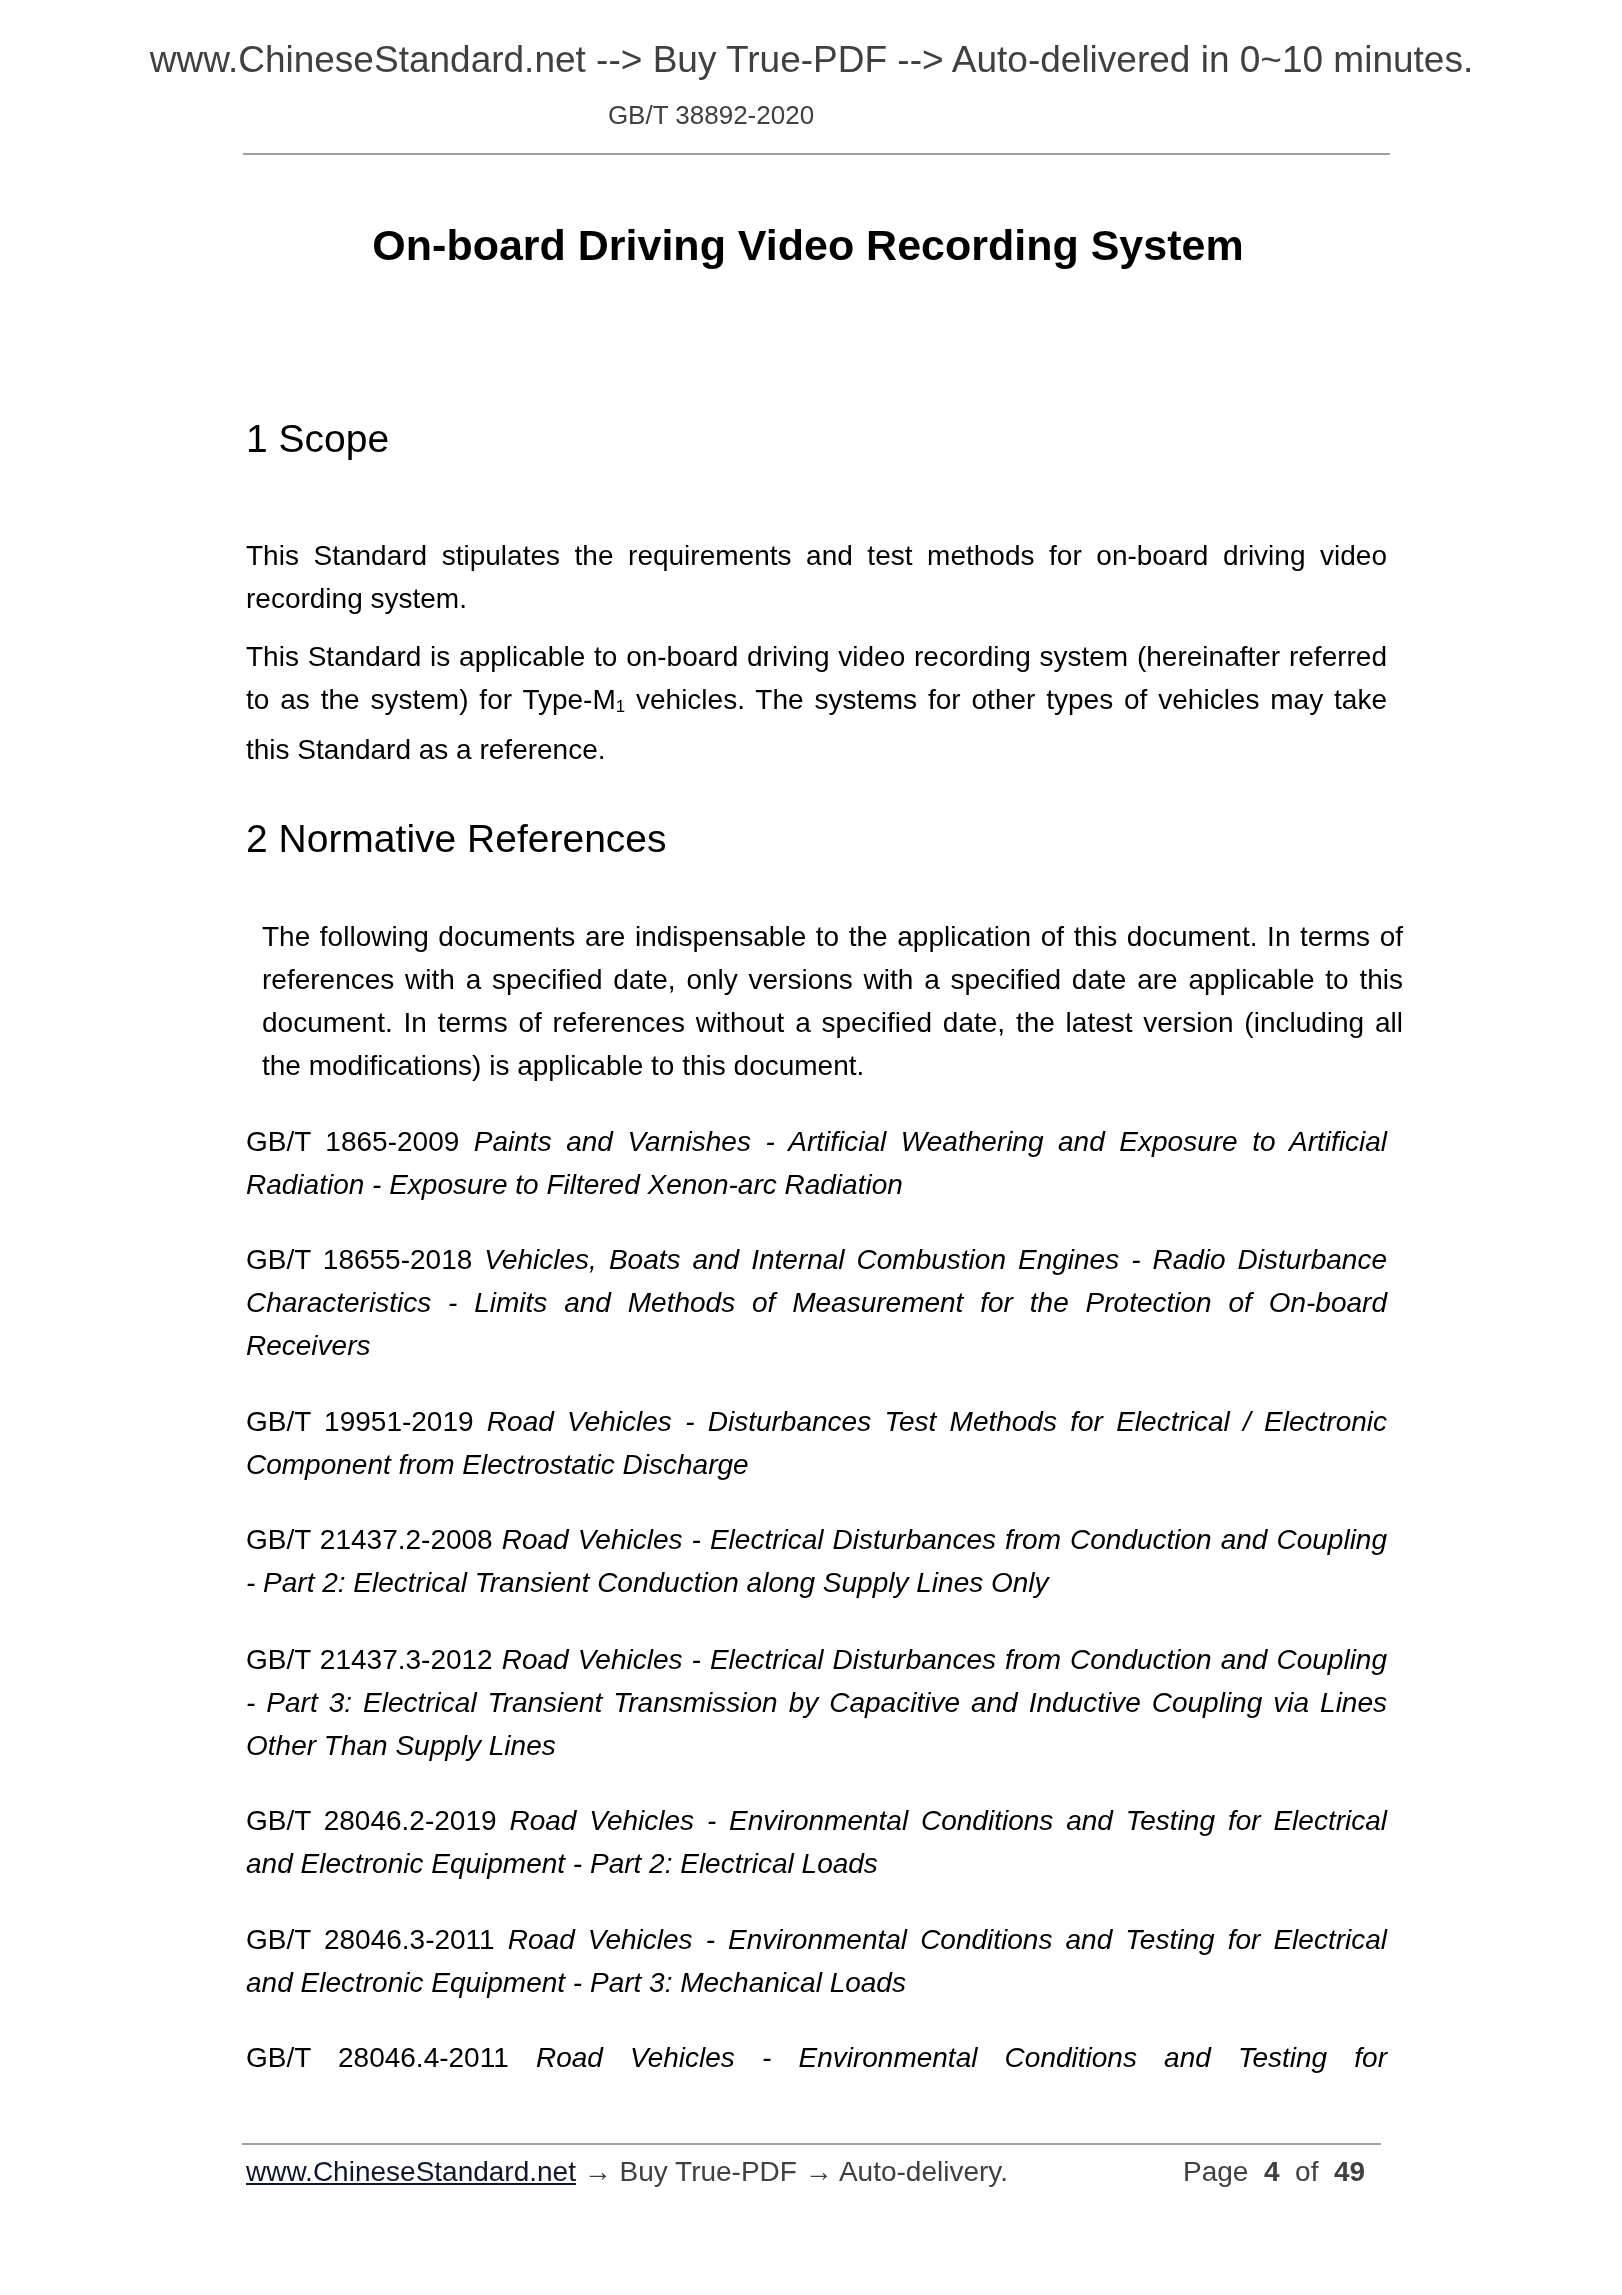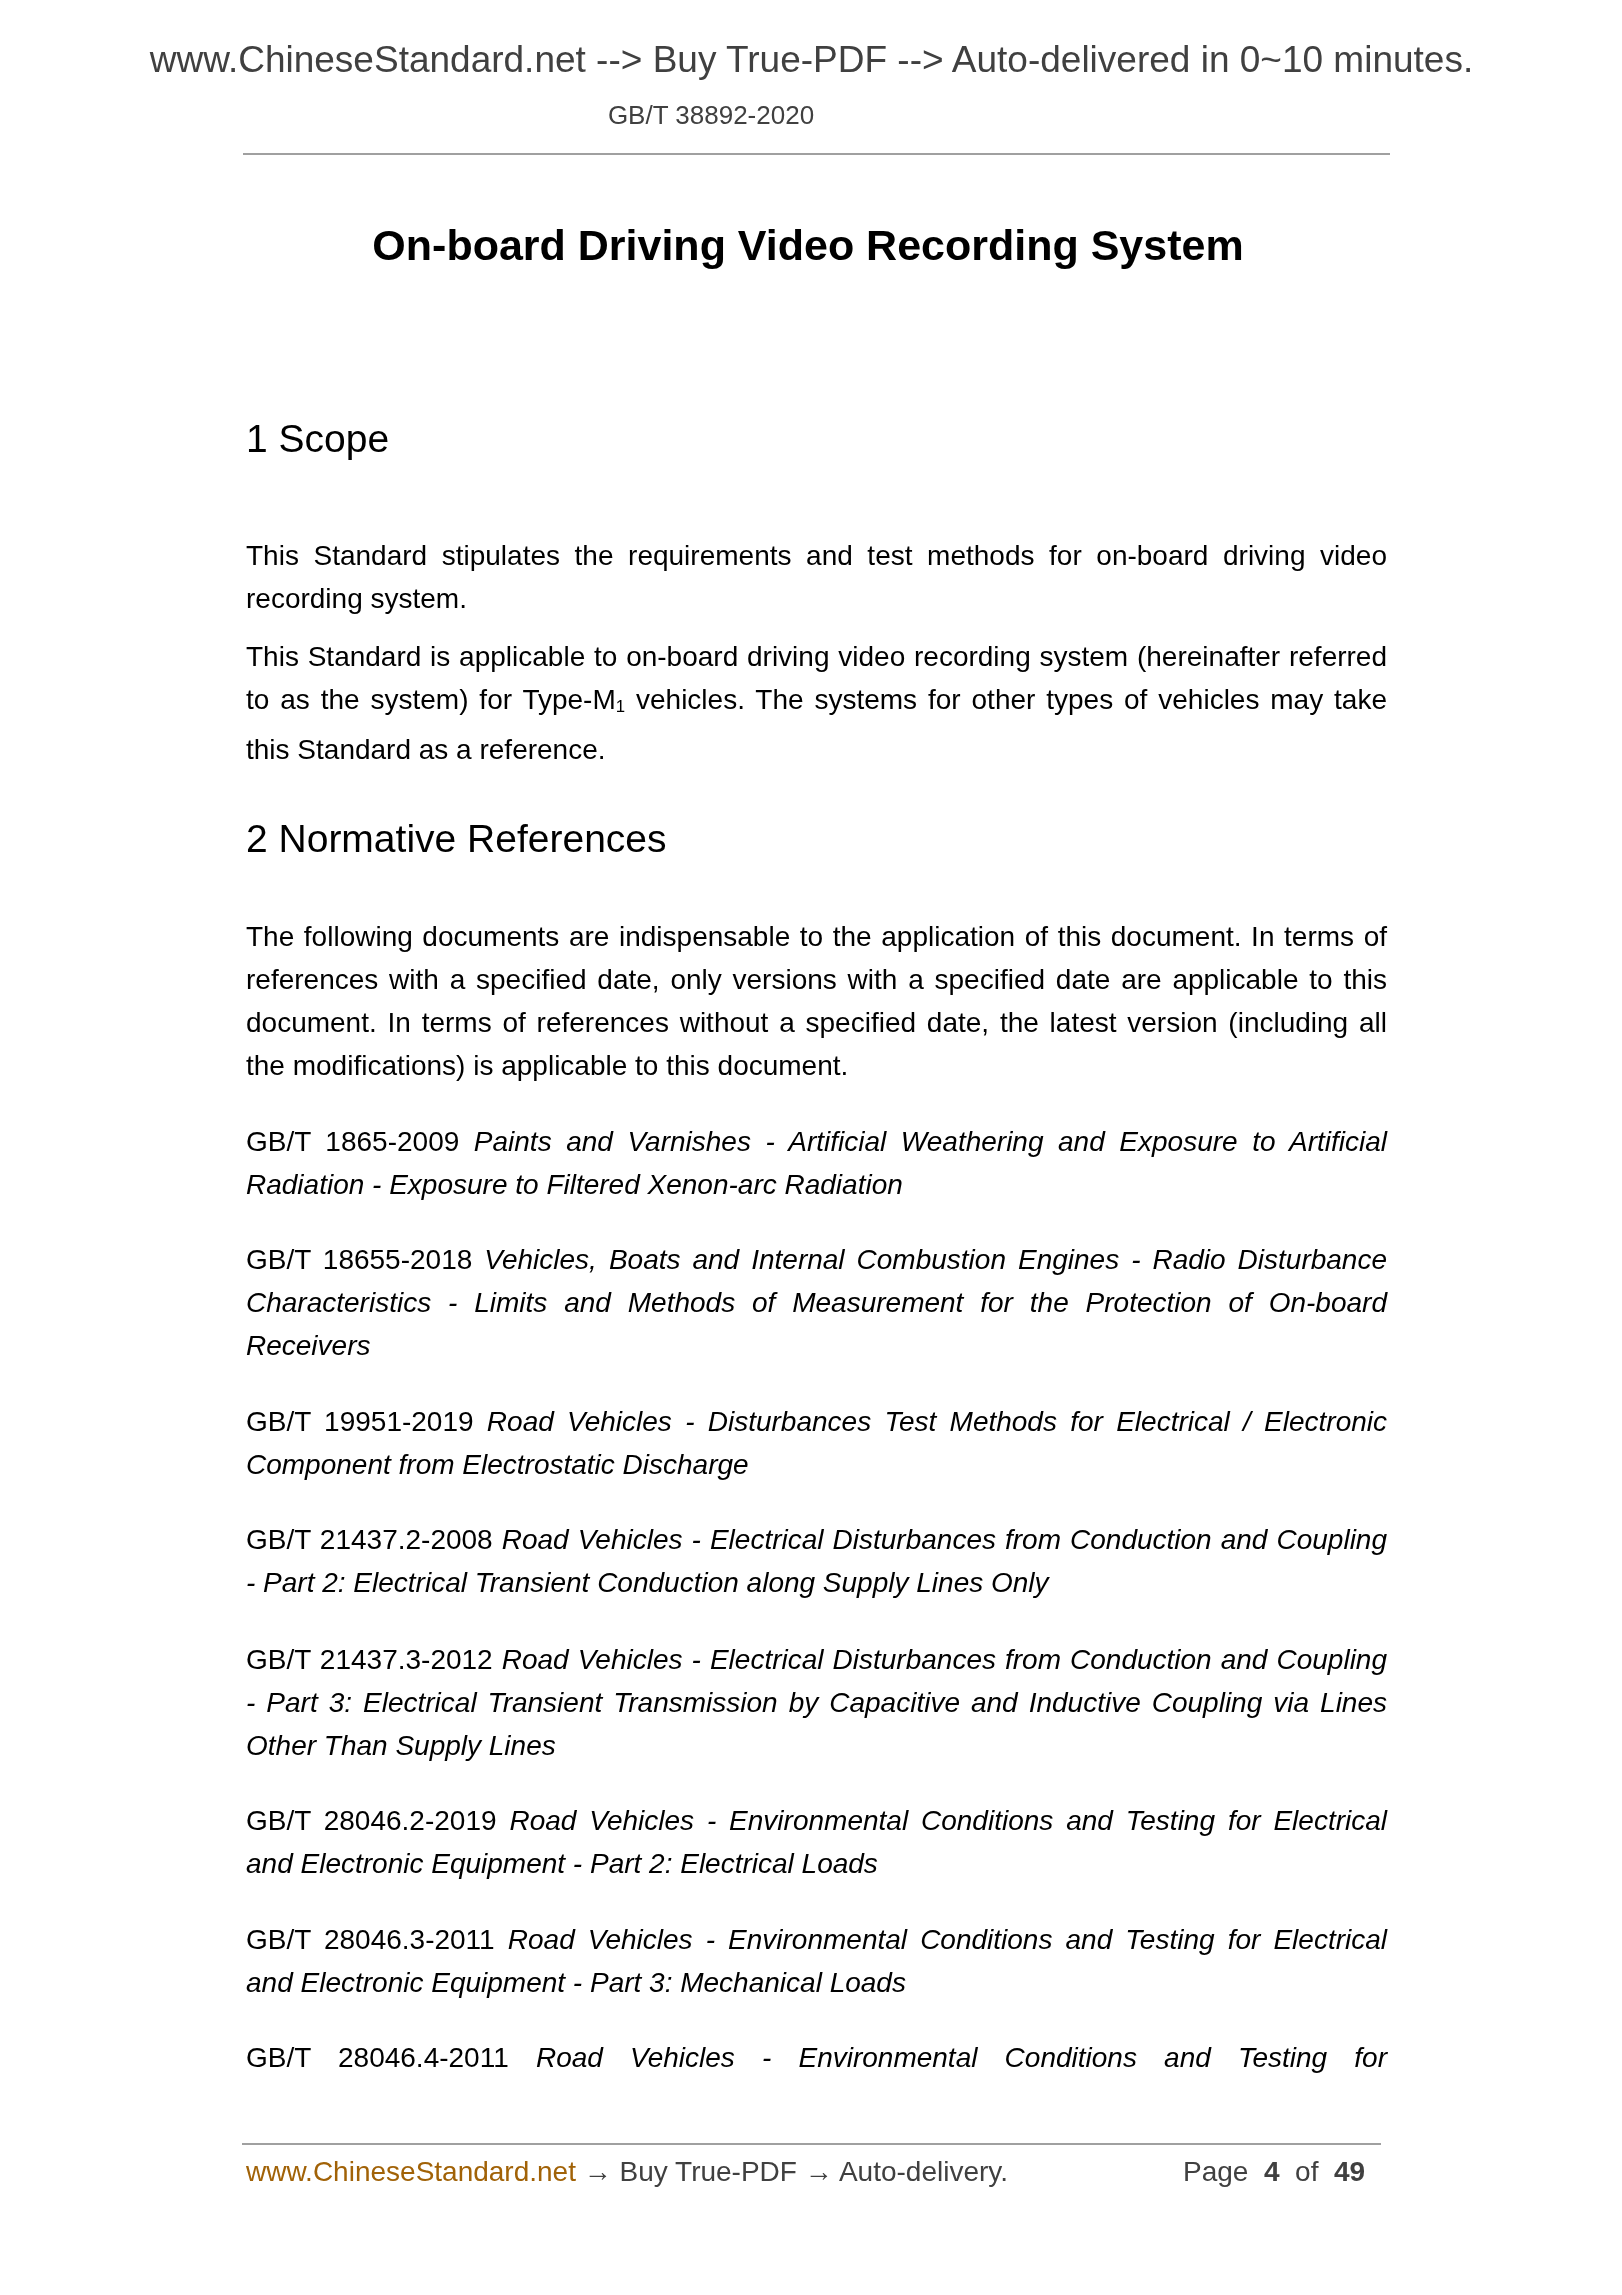--- a/index.html
+++ b/index.html
@@ -8,42 +8,42 @@
   .abs { position:absolute; }
   .top-banner { left:0; width:1623px; top:38px; text-align:center; font-size:37px; color:#404040; line-height:43px; }
   .doc-code { left:0; width:1422px; top:99px; text-align:center; font-size:26px; color:#404040; line-height:32px; }
   .hr { height:1.7px; background:#a0a0a0; }
   .title { left:0; width:1568px; top:219px; text-align:center; font-size:43px; font-weight:bold; line-height:53px;margin-left:24px; }
   .h1 { left:246px; font-size:39px; font-weight:normal; line-height:48px; }
   .para { left:246px; width:1141px; font-size:28px; line-height:43px; text-align:justify; text-align-last:left; }
   .para i { font-style:italic; }
   .ref-code { font-style:normal; }
   .footer { top:2153px; font-size:28px; color:#404040; line-height:37px; }
-  .footer a { color:#a16207; }
+  .footer a { color:#0f172a; text-decoration:underline; }
   .footer b { color:#404040; }
   sub { font-size:60%; vertical-align:-0.2em; }
 </style>
 </head>
 <body>
 
 <div class="abs top-banner">www.ChineseStandard.net --&gt; Buy True-PDF --&gt; Auto-delivered in 0~10 minutes.</div>
 <div class="abs doc-code">GB/T 38892-2020</div>
 <div class="abs hr" style="left:243px;width:1147px;top:153px;"></div>
 
 <div class="abs title">On-board Driving Video Recording System</div>
 
 <div class="abs h1" style="top:415px;">1 Scope</div>
 
 <div class="abs para" style="top:534px;">This Standard stipulates the requirements and test methods for on-board driving video recording system.</div>
 
 <div class="abs para" style="top:635px;"><span>This Standard is applicable to on-board driving video recording system (hereinafter referred to as the system) for Type-M</span><sub>1</sub><span> vehicles. The systems for other types of vehicles may take this Standard as a reference.</span></div>
 
 <div class="abs h1" style="top:815px;text-align:center;">2 Normative References</div>
 
-<div class="abs para" style="top:915px;">The following documents are indispensable to the application of this document. In terms of references with a specified date, only versions with a specified date are applicable to this document. In terms of references without a specified date, the latest version (including all the modifications) is applicable to this document.</div>
+<div class="abs para" style="top:915px;margin-left:16px;">The following documents are indispensable to the application of this document. In terms of references with a specified date, only versions with a specified date are applicable to this document. In terms of references without a specified date, the latest version (including all the modifications) is applicable to this document.</div>
 
 <div class="abs para" style="top:1120px;"><span class="ref-code">GB/T 1865-2009</span> <i>Paints and Varnishes - Artificial Weathering and Exposure to Artificial Radiation - Exposure to Filtered Xenon-arc Radiation</i></div>
 
 <div class="abs para" style="top:1238px;"><span class="ref-code">GB/T 18655-2018</span> <i>Vehicles, Boats and Internal Combustion Engines - Radio Disturbance Characteristics - Limits and Methods of Measurement for the Protection of On-board Receivers</i></div>
 
 <div class="abs para" style="top:1400px;"><span class="ref-code">GB/T 19951-2019</span> <i>Road Vehicles - Disturbances Test Methods for Electrical / Electronic Component from Electrostatic Discharge</i></div>
 
 <div class="abs para" style="top:1518px;"><span class="ref-code">GB/T 21437.2-2008</span> <i>Road Vehicles - Electrical Disturbances from Conduction and Coupling - Part 2: Electrical Transient Conduction along Supply Lines Only</i></div>
 
 <div class="abs para" style="top:1638px;"><span class="ref-code">GB/T 21437.3-2012</span> <i>Road Vehicles - Electrical Disturbances from Conduction and Coupling - Part 3: Electrical Transient Transmission by Capacitive and Inductive Coupling via Lines Other Than Supply Lines</i></div>

